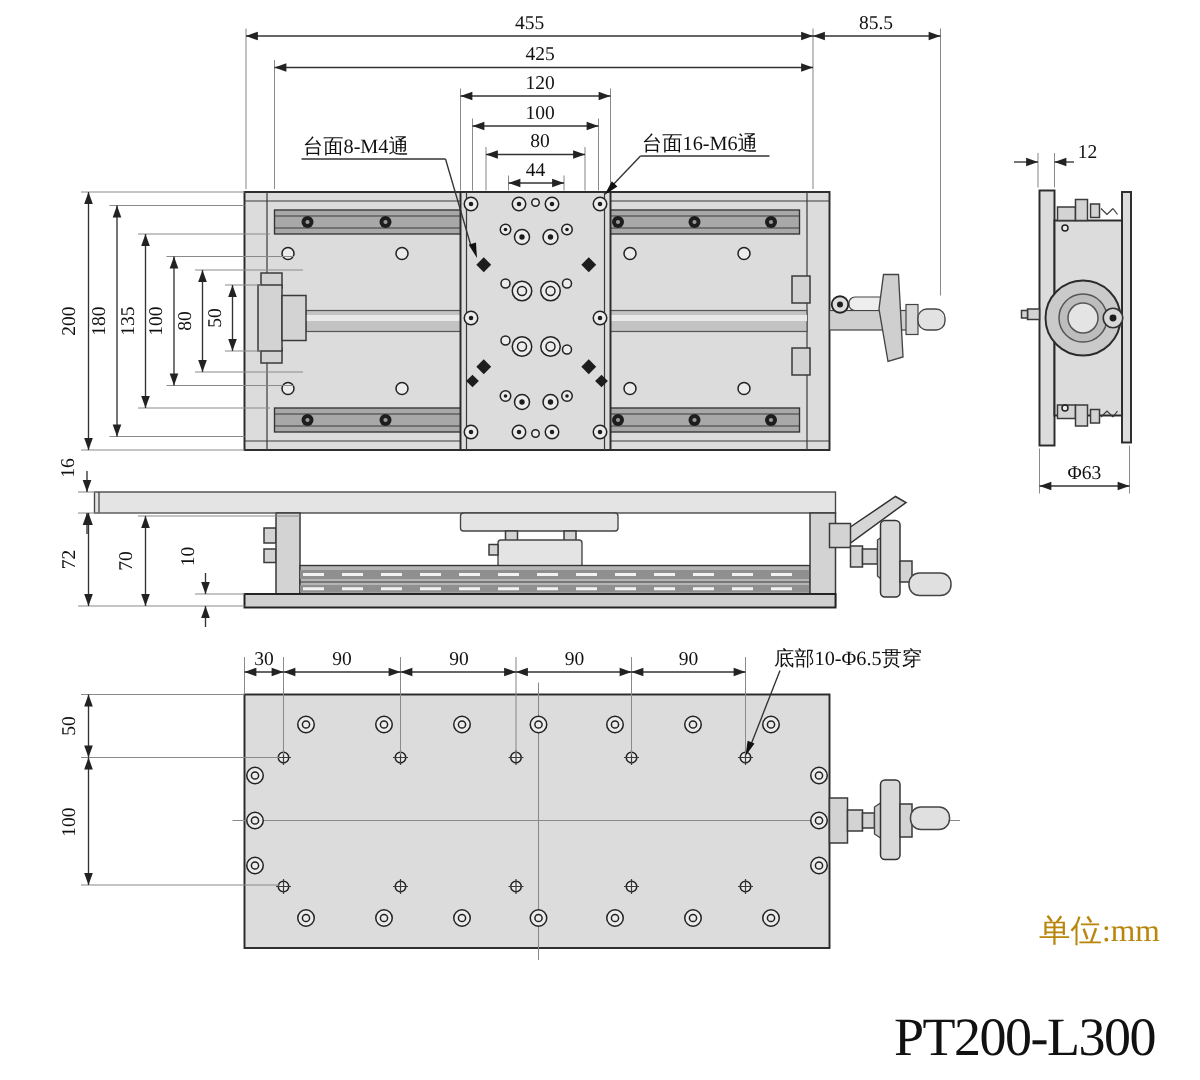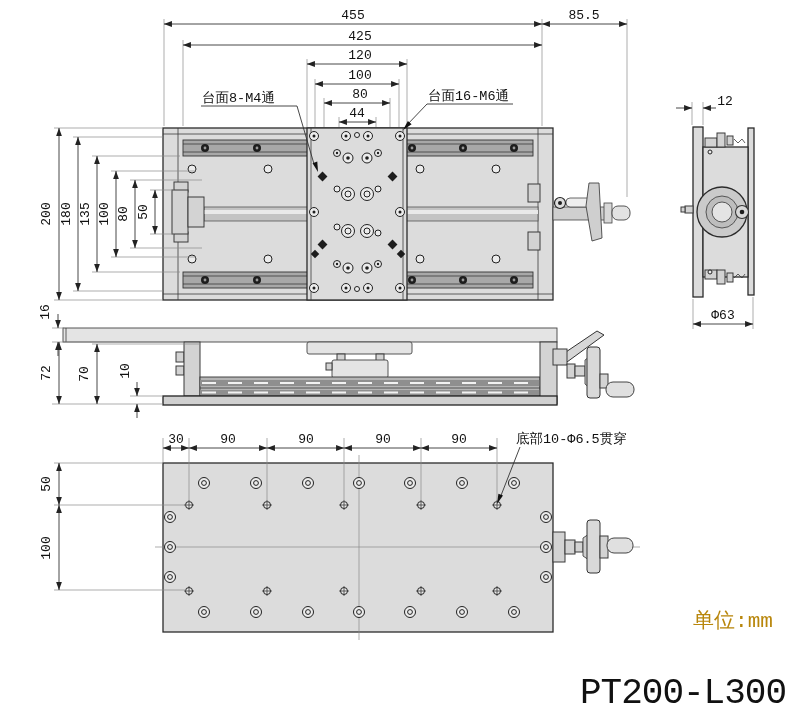--- a/index.html
+++ b/index.html
@@ -1,17 +1,17 @@
 <!DOCTYPE html>
 <html><head>
 <meta charset="utf-8">
 <style>
   html,body{margin:0;padding:0;background:#ffffff;}
   .page{position:relative;width:800px;height:720px;background:#fff;overflow:hidden;
-        font-family:Liberation Mono, monospace;}
+        font-family:Liberation Serif, serif;}
   svg{position:absolute;left:0;top:0;}
   .thin   {fill:none;stroke:#3a3a3a;stroke-width:0.8;}
   .ext    {fill:none;stroke:#8a8a8a;stroke-width:0.7;}
   .dimln  {fill:none;stroke:#333333;stroke-width:0.9;}
   .dimtxt {font-size:13px;fill:#111;}
   .cjk    {font-size:13.5px;fill:#111;}
   .unit   {font-size:21px;}
   .title  {font-size:36px;fill:#111;letter-spacing:-1px;font-weight:500;}
   .fillA{fill:#dcdcdc;stroke:#2b2b2b;stroke-width:1.3;}  
   .fillB{fill:#d3d3d3;stroke:#3a3a3a;stroke-width:1;}    

